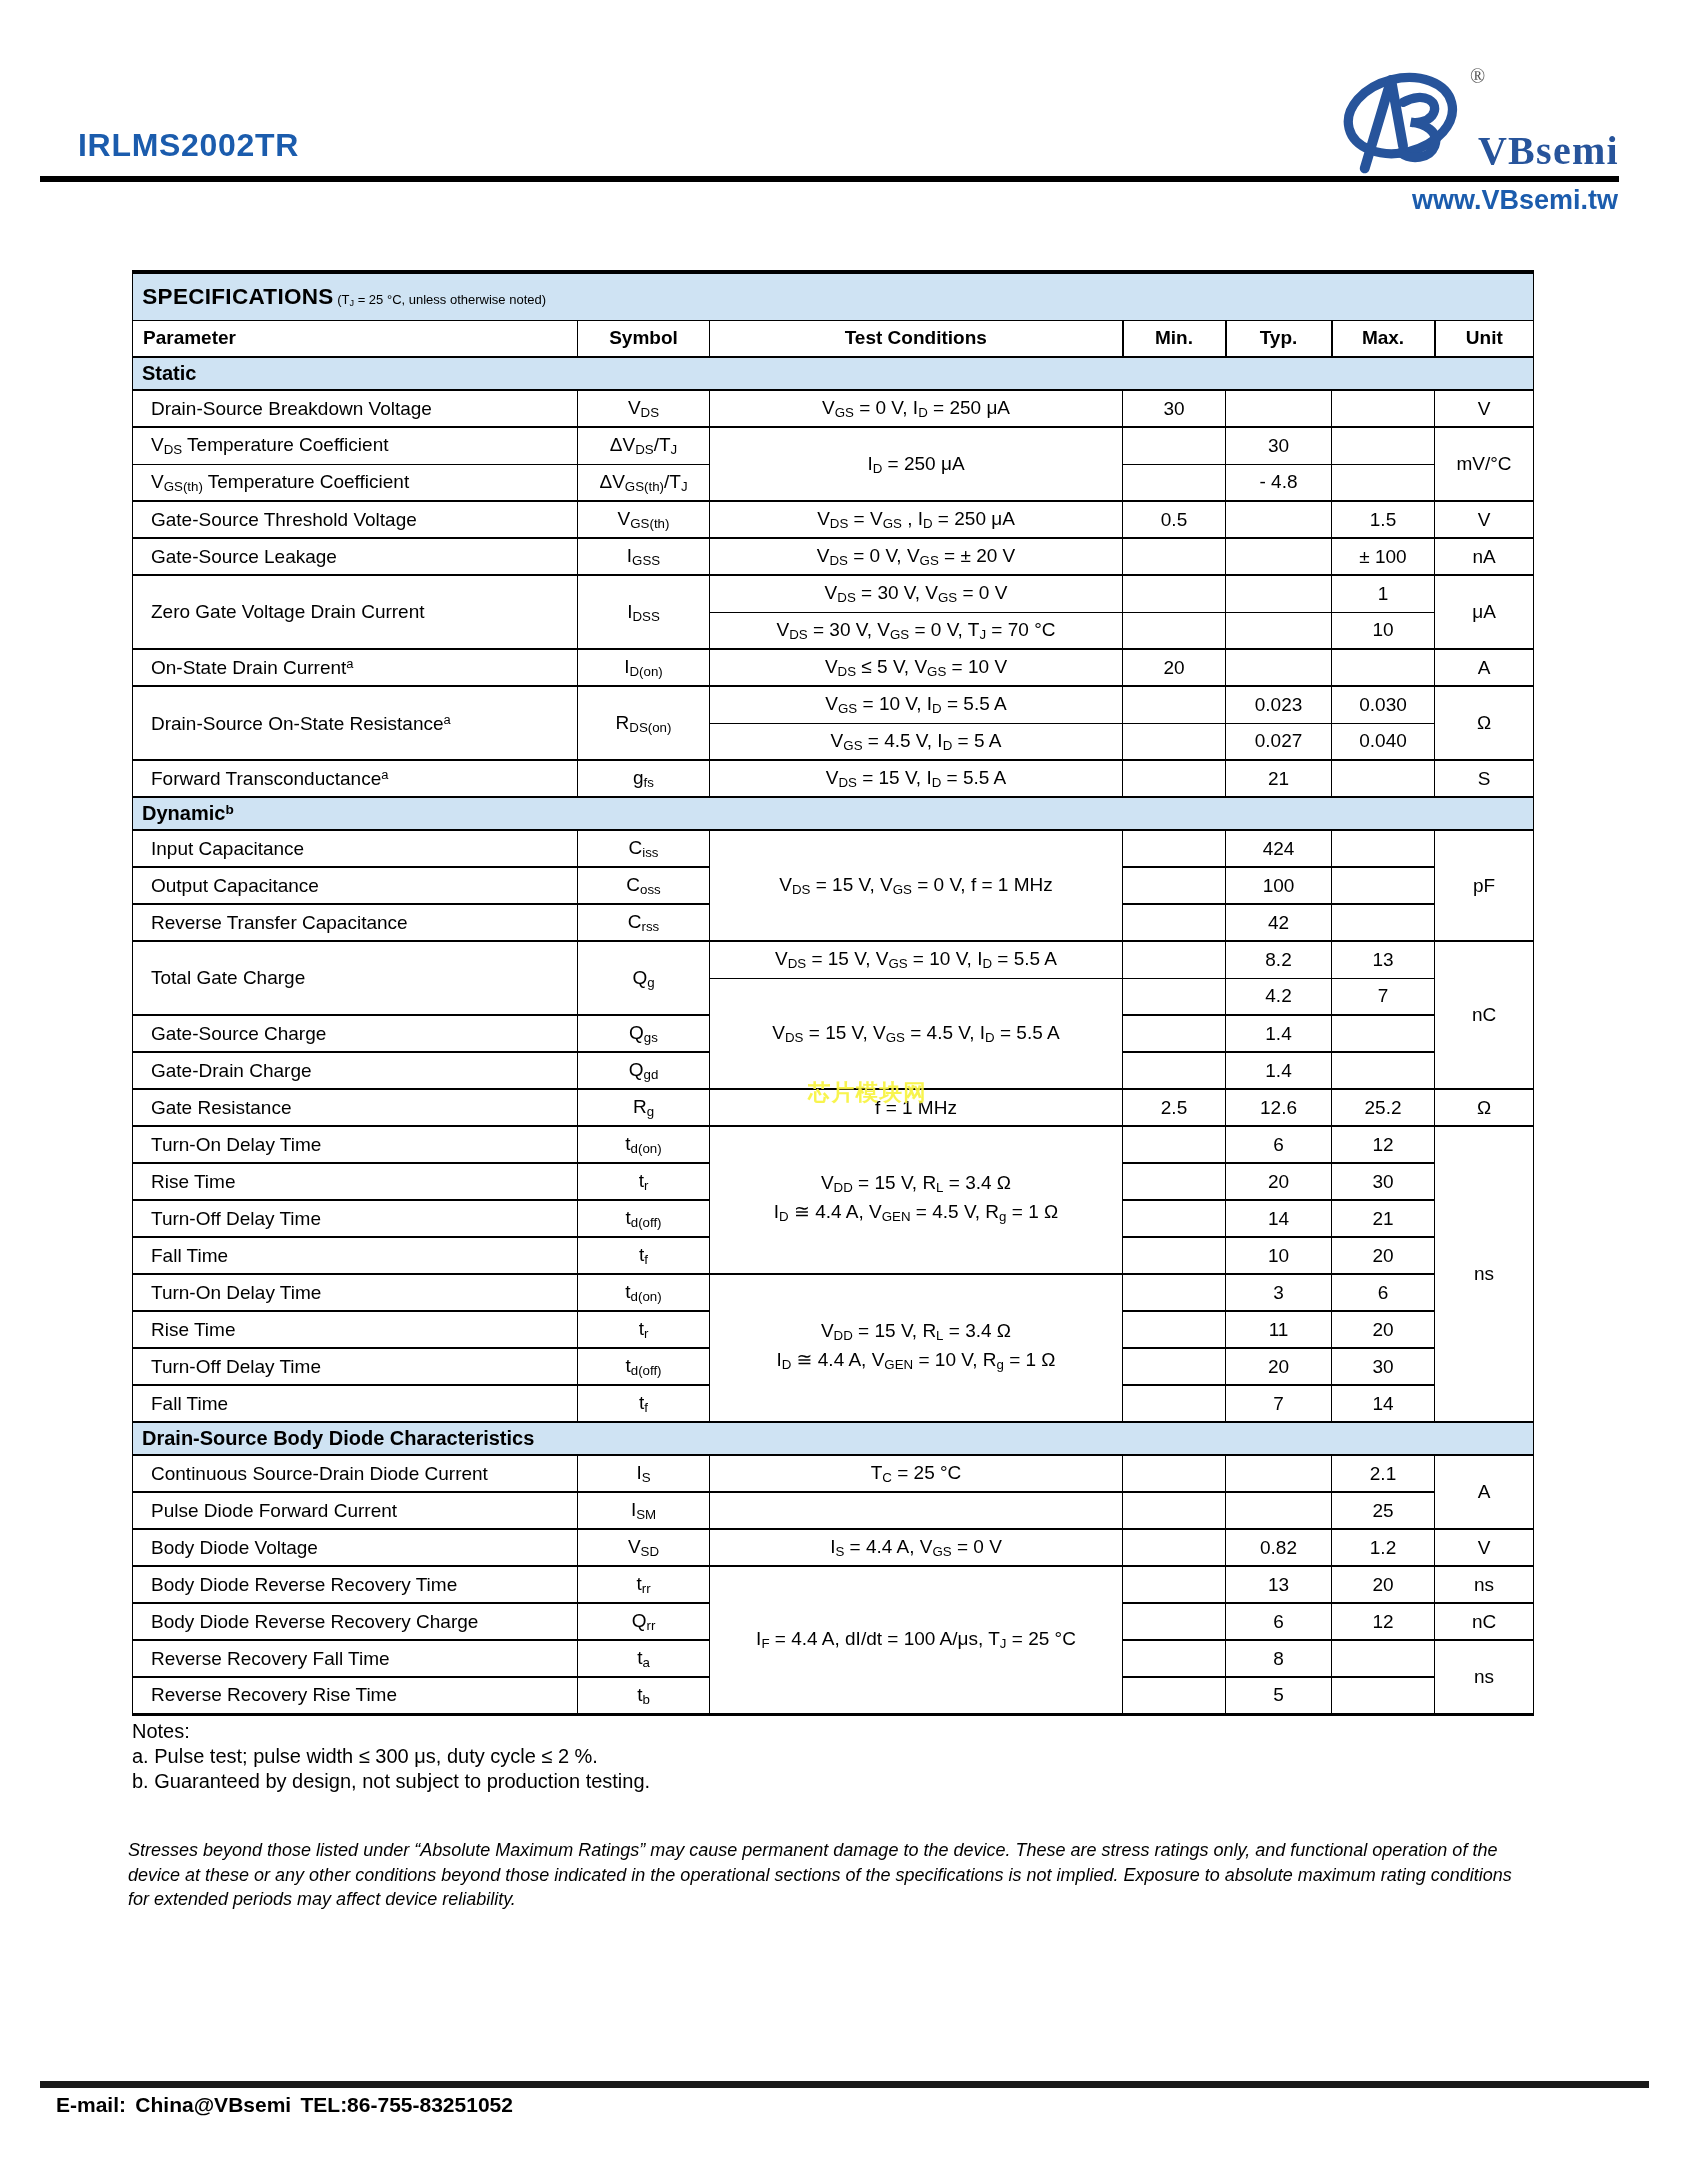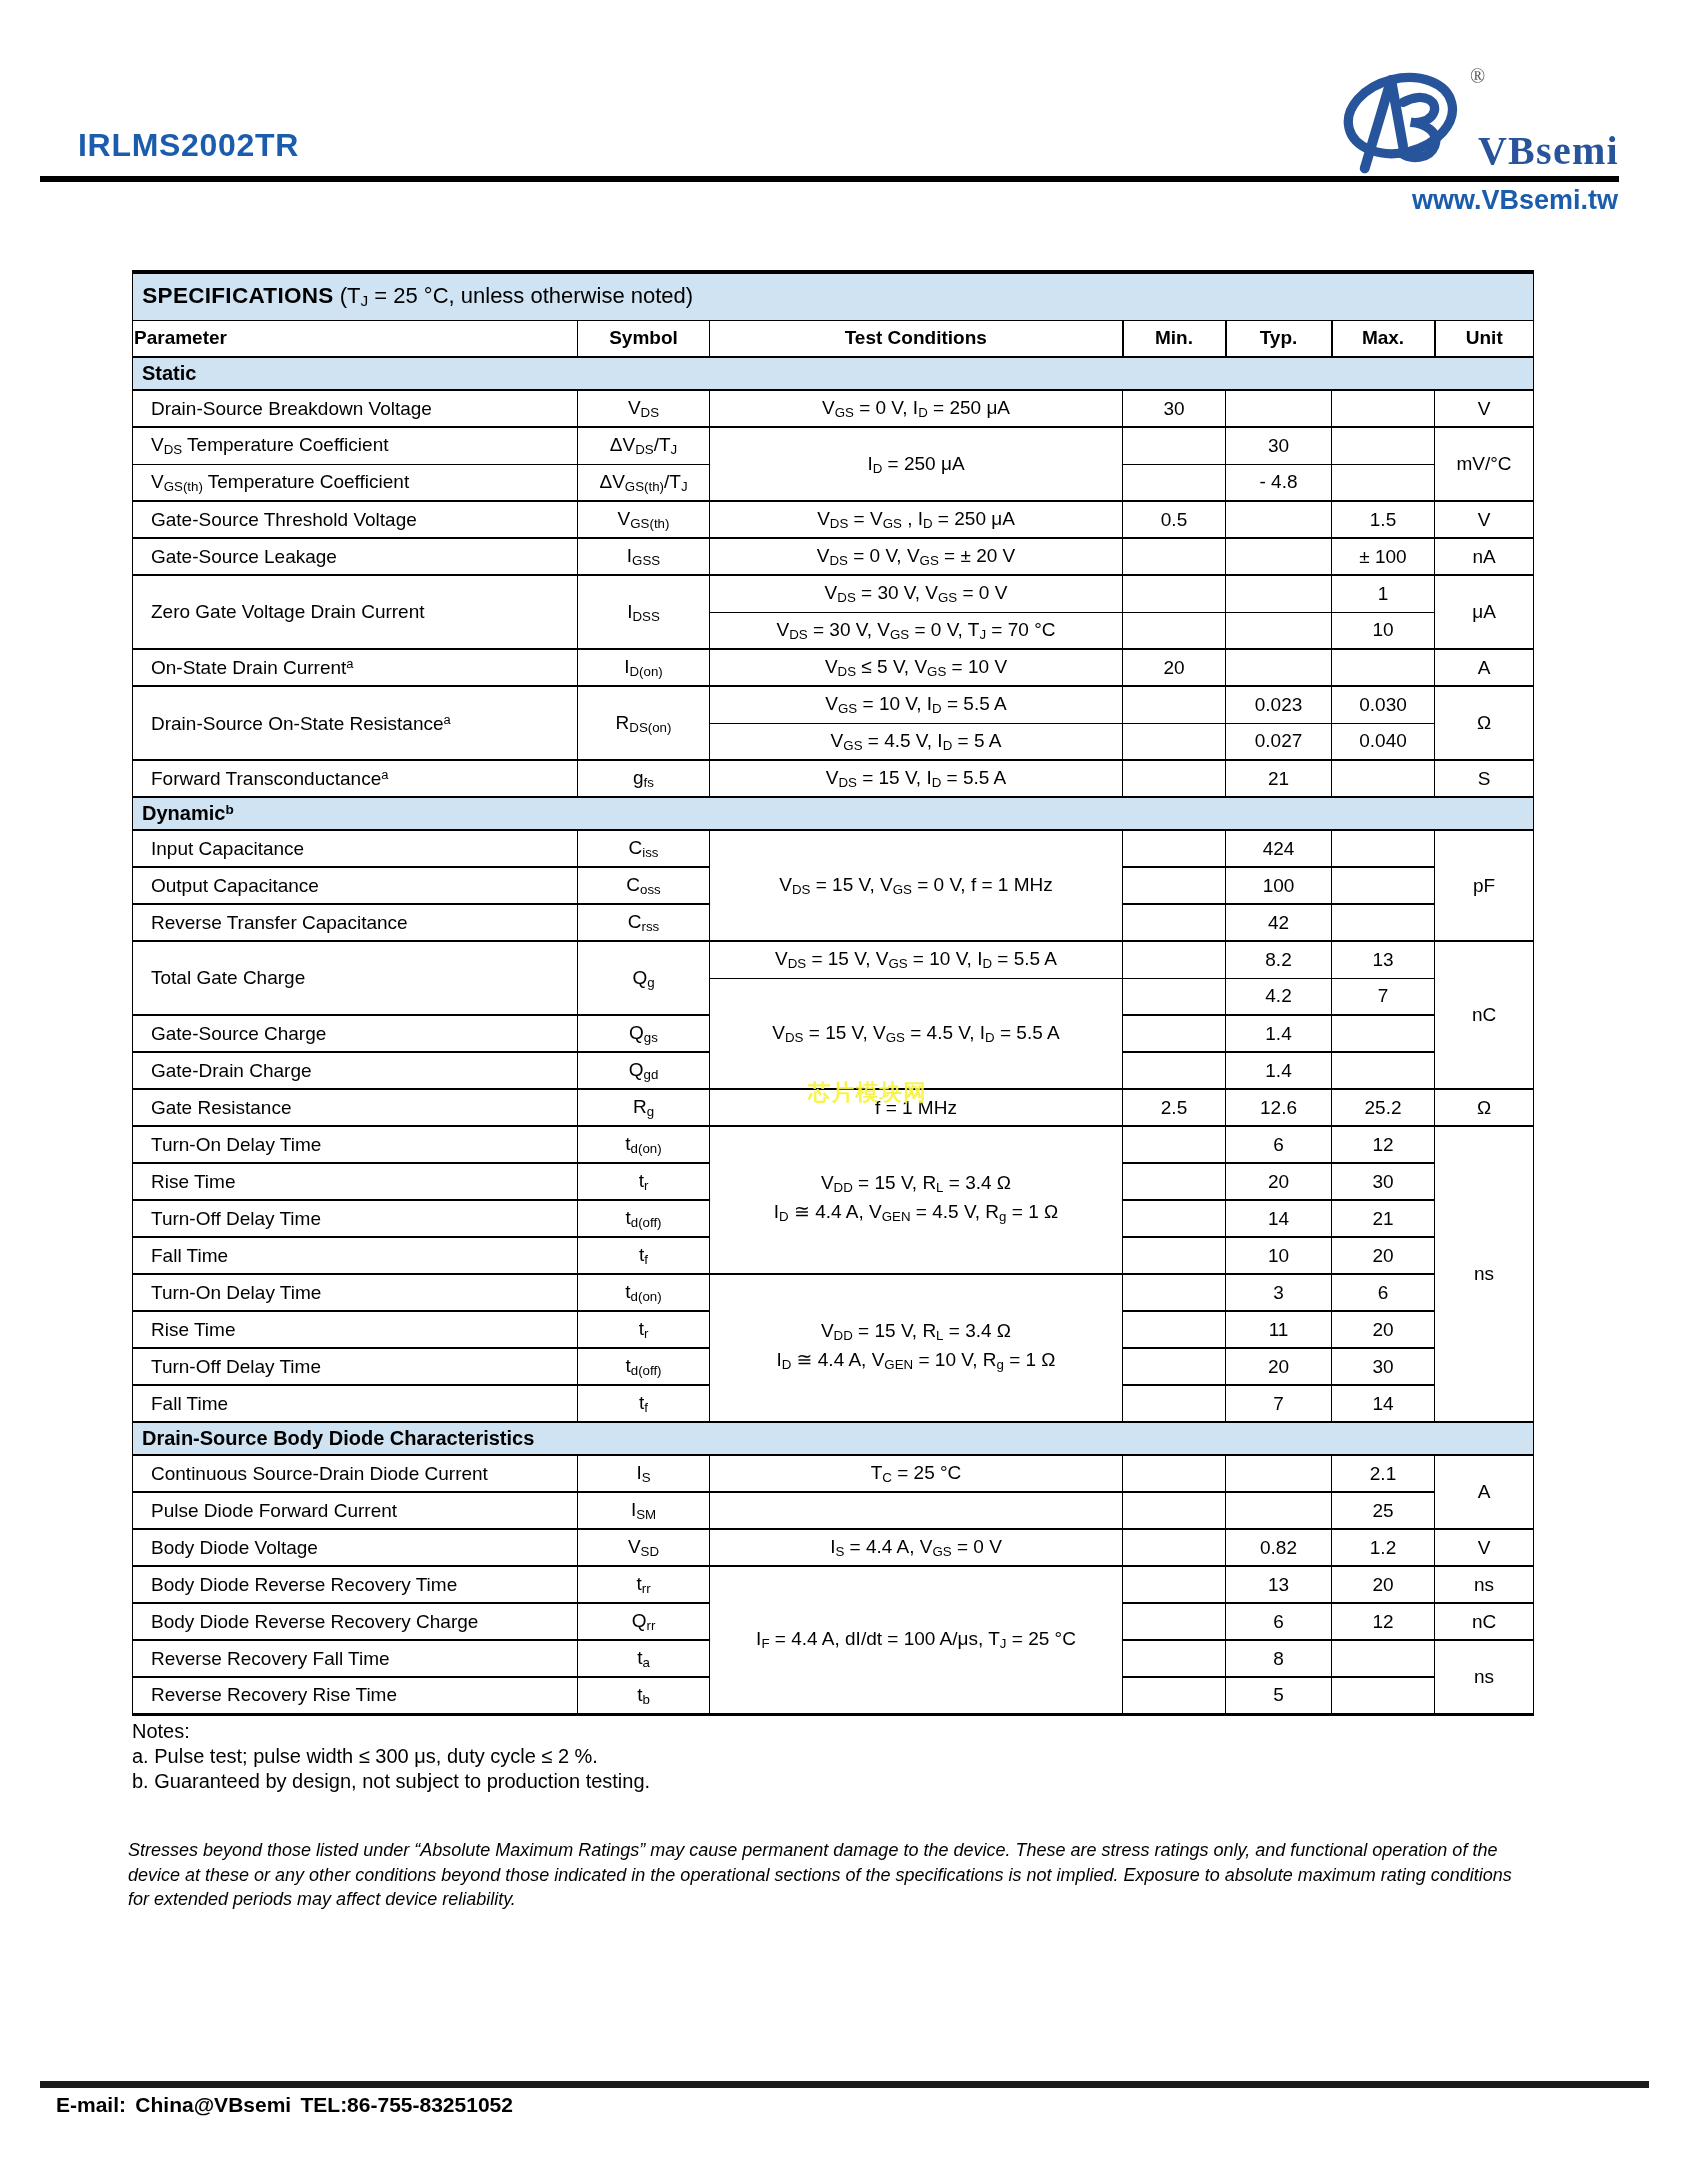--- a/index.html
+++ b/index.html
@@ -20,24 +20,24 @@
   
   .tbl-wrap{position:absolute;left:132px;top:270px;width:1401px;}
   table{border-collapse:collapse;table-layout:fixed;width:1401px;
         border-left:1.3px solid #000;border-right:1.3px solid #000;
         border-top:4.6px solid #000;border-bottom:3.3px solid #000;}
   td,th{font-size:19px;border-left:1.3px solid #000;border-right:1.3px solid #000;
         overflow:hidden;vertical-align:middle;}
   tr.title-row{height:48px;}
   tr.title-row td{background:#cfe3f3;text-align:left;padding-left:9.3px;border-bottom:1.3px solid #000;}
   .spec-bold{font-size:22.5px;font-weight:bold;letter-spacing:0.3px;}
-  .spec-rest{font-size:22px;}
+  .spec-rest{font-size:13px;}
   tr.head-row{height:37px;}
   tr.head-row th{background:#fff;font-weight:bold;text-align:center;}
-  tr.head-row th.ph{text-align:left;padding-left:1px;}
+  tr.head-row th.ph{text-align:left;padding-left:10px;}
   tr.head-row th.metric{border-bottom:2px solid #000;border-left:2px solid #000;border-right:2px solid #000;}
   tr.band-row{height:33px;}
   tr.band-row td{background:#cfe3f3;font-weight:bold;font-size:20px;text-align:left;
                  padding-left:9px;border-top:2px solid #000;border-bottom:2px solid #000;}
   tr.r{height:37px;}
   tr.g>td{border-top:2px solid #000;}
   tr.i>td{border-top:1.3px solid #000;}
   td.param{text-align:left;padding-left:18px;}
   td.sym,td.cond,td.min,td.typ,td.max,td.unit{text-align:center;}
   sub{font-size:70%;vertical-align:-0.22em;}

